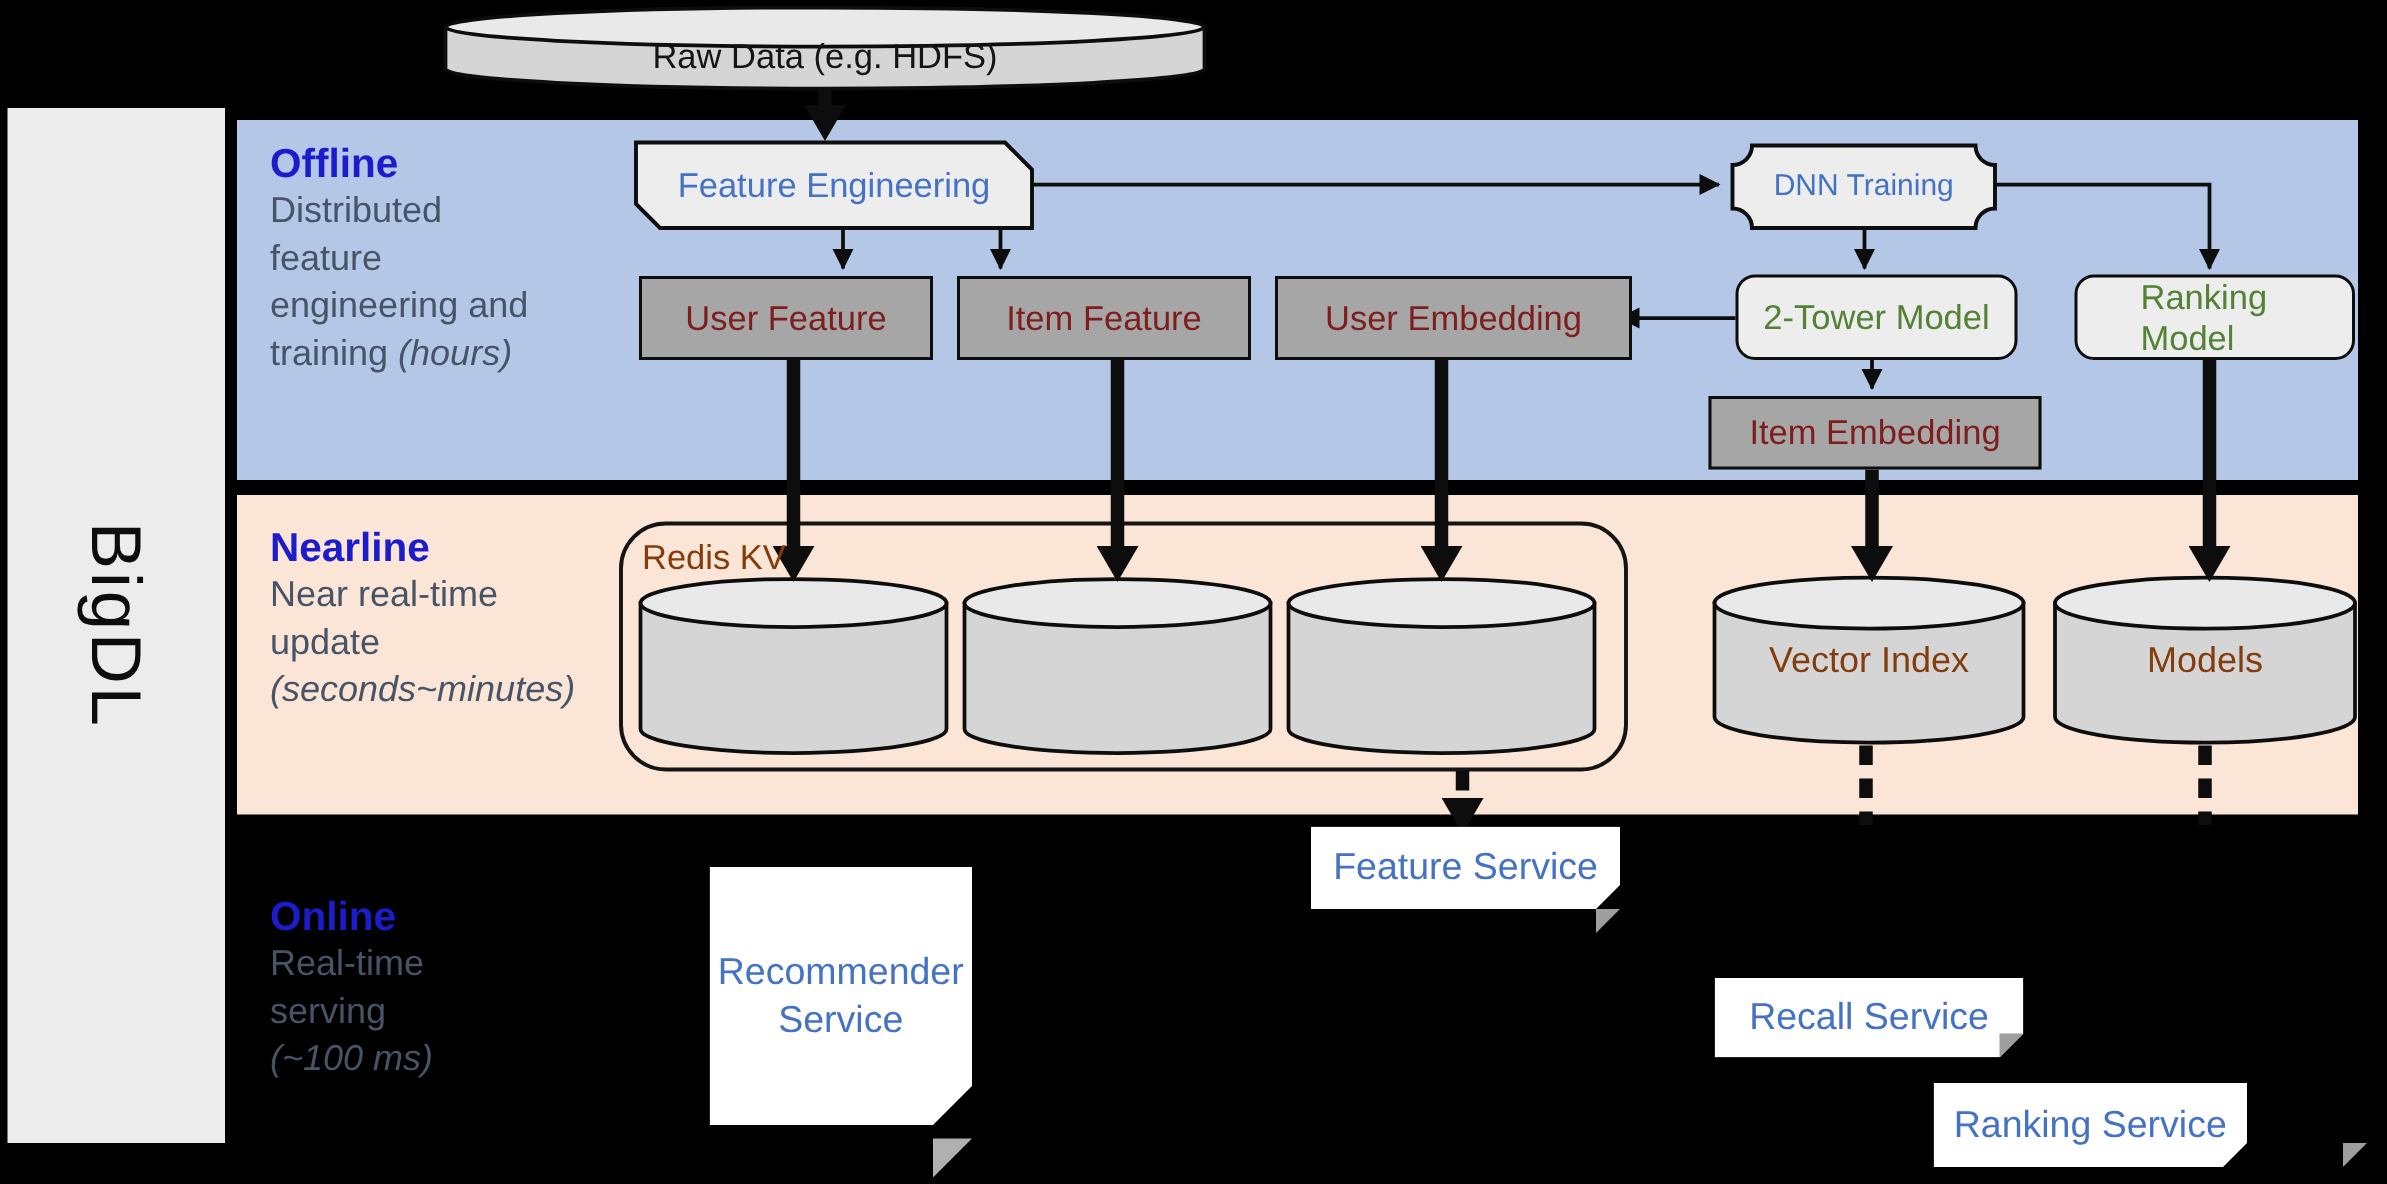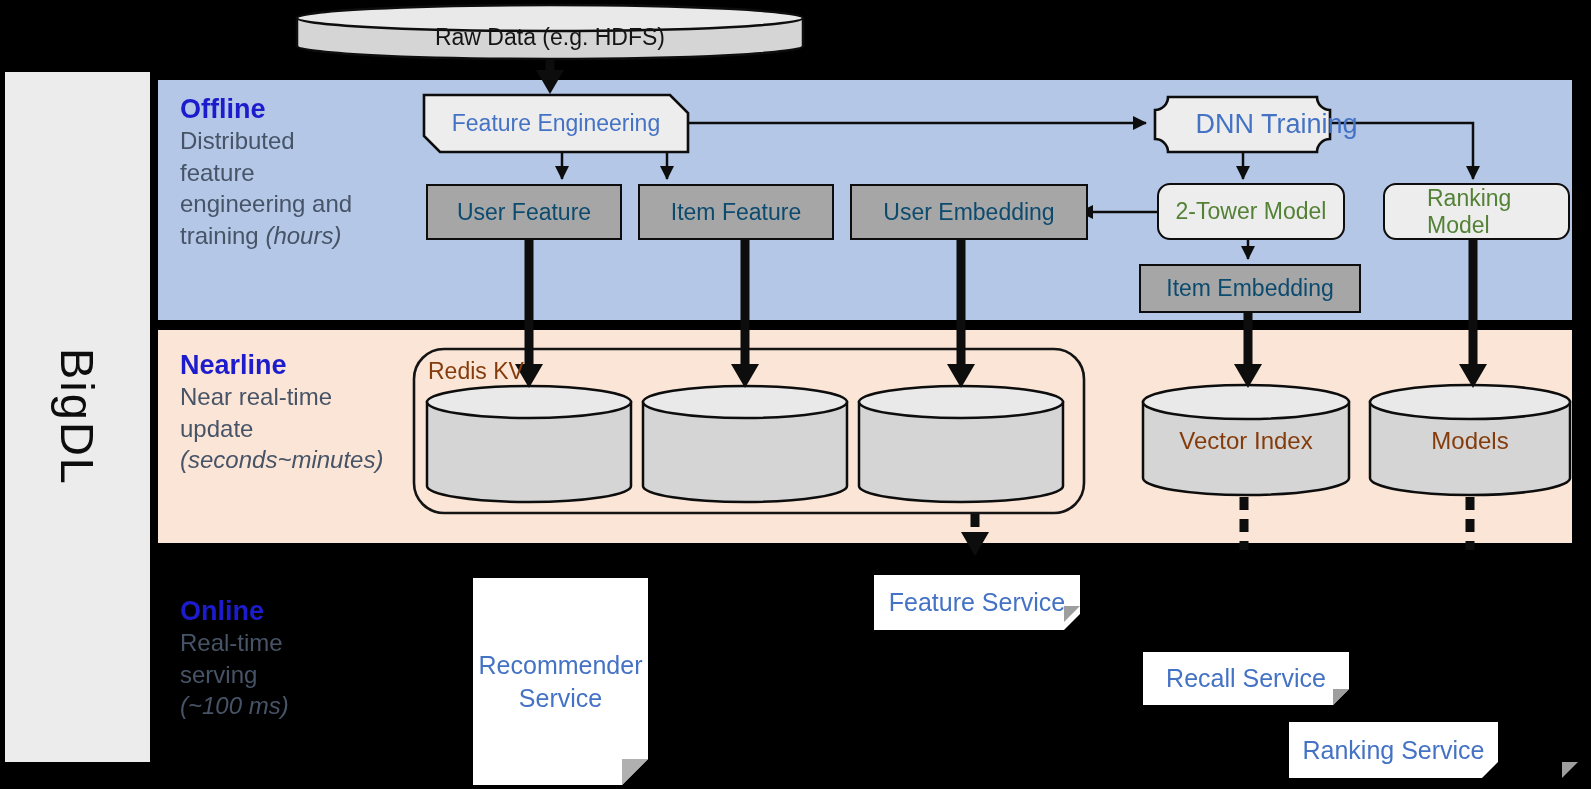--- a/index.html
+++ b/index.html
@@ -31,21 +31,21 @@
   .lbl{position:absolute;z-index:2;display:flex;align-items:center;justify-content:center;
        text-align:center;}
   .sec{position:absolute;z-index:2;}
   .sec .t{font-size:27px;font-weight:600;color:var(--section-title,#1c1ccd);}
   .sec .d{margin-top:0;font-size:24px;line-height:1.32;color:var(--section-desc,#475467);}
   .sec .d em{font-style:italic;}
 
   
   .graybox{position:absolute;z-index:2;background:var(--gray-box-fill,#a6a6a6);
            border:2.6px solid #0d0d0d;display:flex;align-items:center;justify-content:center;
-           font-size:23px;color:#0c4a6e;box-sizing:border-box;}
+           font-size:23px;color:#7f1d1d;box-sizing:border-box;}
   .modelbox{position:absolute;z-index:2;background:var(--light-box-fill,#ededed);
             border:2.6px solid #0d0d0d;border-radius:13px;display:flex;align-items:center;
             justify-content:center;font-size:23px;color:var(--node-green,#538135);box-sizing:border-box;}
   .bluetext{color:var(--node-blue,#4472c4);}
   .browntext{color:var(--node-brown,#843c0c);}
 
   
   .doc{position:absolute;z-index:2;background:var(--doc-bg,#ffffff);
        display:flex;align-items:center;justify-content:center;text-align:center;
        font-size:25px;color:var(--node-blue,#4472c4);line-height:1.3;}
@@ -146,40 +146,40 @@
     </div>
   </div>
   <div class="sec" style="left:180px;top:596px;">
     <div class="t">Online</div>
     <div class="d" style="width:135px;">
       <span>Real-time serving</span> <em>(~100 ms)</em>
     </div>
   </div>
 
   <div class="lbl bluetext" style="left:424px;top:95px;width:264px;height:57px;font-size:23px;">Feature Engineering</div>
-  <div class="lbl bluetext" style="left:1189px;top:97px;width:175px;height:55px;font-size:27px;">DNN Training</div>
+  <div class="lbl bluetext" style="left:1155px;top:97px;width:175px;height:55px;font-size:20px;">DNN Training</div>
 
   <div class="graybox" style="left:426px;top:184px;width:196px;height:56px;">User Feature</div>
   <div class="graybox" style="left:638px;top:184px;width:196px;height:56px;">Item Feature</div>
   <div class="graybox" style="left:850px;top:184px;width:238px;height:56px;">User Embedding</div>
   <div class="graybox" style="left:1139px;top:264px;width:222px;height:49px;">Item Embedding</div>
 
   <div class="modelbox" style="left:1157px;top:183px;width:188px;height:57px;">2-Tower Model</div>
   <div class="modelbox" style="left:1383px;top:183px;width:187px;height:57px;padding-left:42px;">Ranking Model</div>
 
   <div class="lbl browntext" style="left:428px;top:356px;width:120px;height:30px;font-size:23px;justify-content:flex-start;">Redis KV</div>
   <div class="lbl browntext" style="left:1146px;top:425px;width:200px;height:32px;font-size:24px;">Vector Index</div>
   <div class="lbl browntext" style="left:1370px;top:425px;width:200px;height:32px;font-size:24px;">Models</div>
 
-  <div class="doc cut26" style="left:473px;top:578px;width:175px;height:207px;">Recommender Service</div>
+  <div class="doc cut26" style="left:473px;top:578px;width:175px;height:172px;">Recommender Service</div>
   <div class="foldwrap" style="left:473px;top:578px;width:175px;height:207px;">
     <div class="fold f26"></div>
   </div>
 
-  <div class="doc cut16" style="left:874px;top:575px;width:206px;height:55px;">Feature Service</div>
+  <div class="doc cut16" style="left:874px;top:551px;width:206px;height:55px;">Feature Service</div>
   <div class="foldwrap" style="left:874px;top:567px;width:206px;height:55px;">
     <div class="fold f16"></div>
   </div>
 
   <div class="doc cut16" style="left:1143px;top:652px;width:206px;height:53px;">Recall Service</div>
   <div class="foldwrap" style="left:1143px;top:652px;width:206px;height:53px;">
     <div class="fold f16"></div>
   </div>
 
   <div class="doc cut16" style="left:1289px;top:722px;width:209px;height:56px;">Ranking Service</div>

